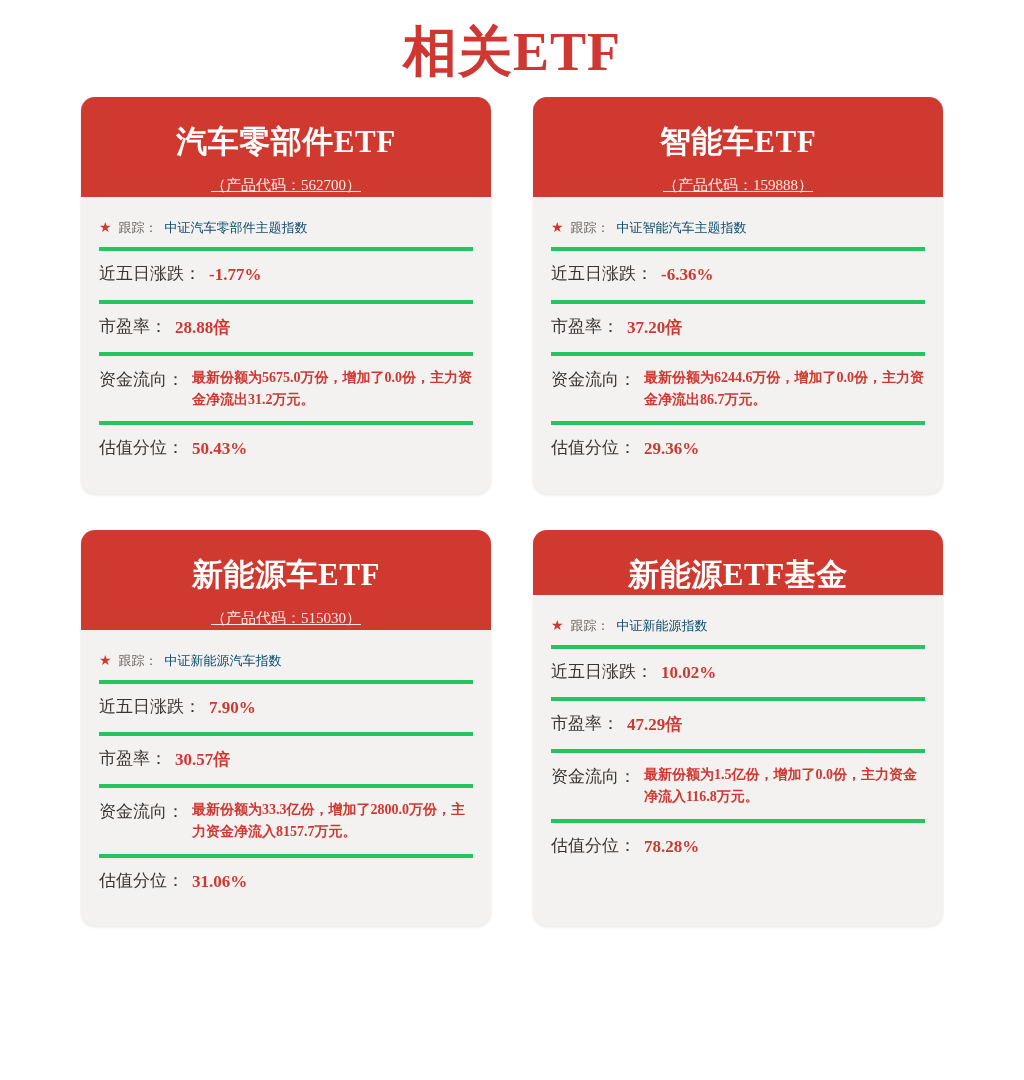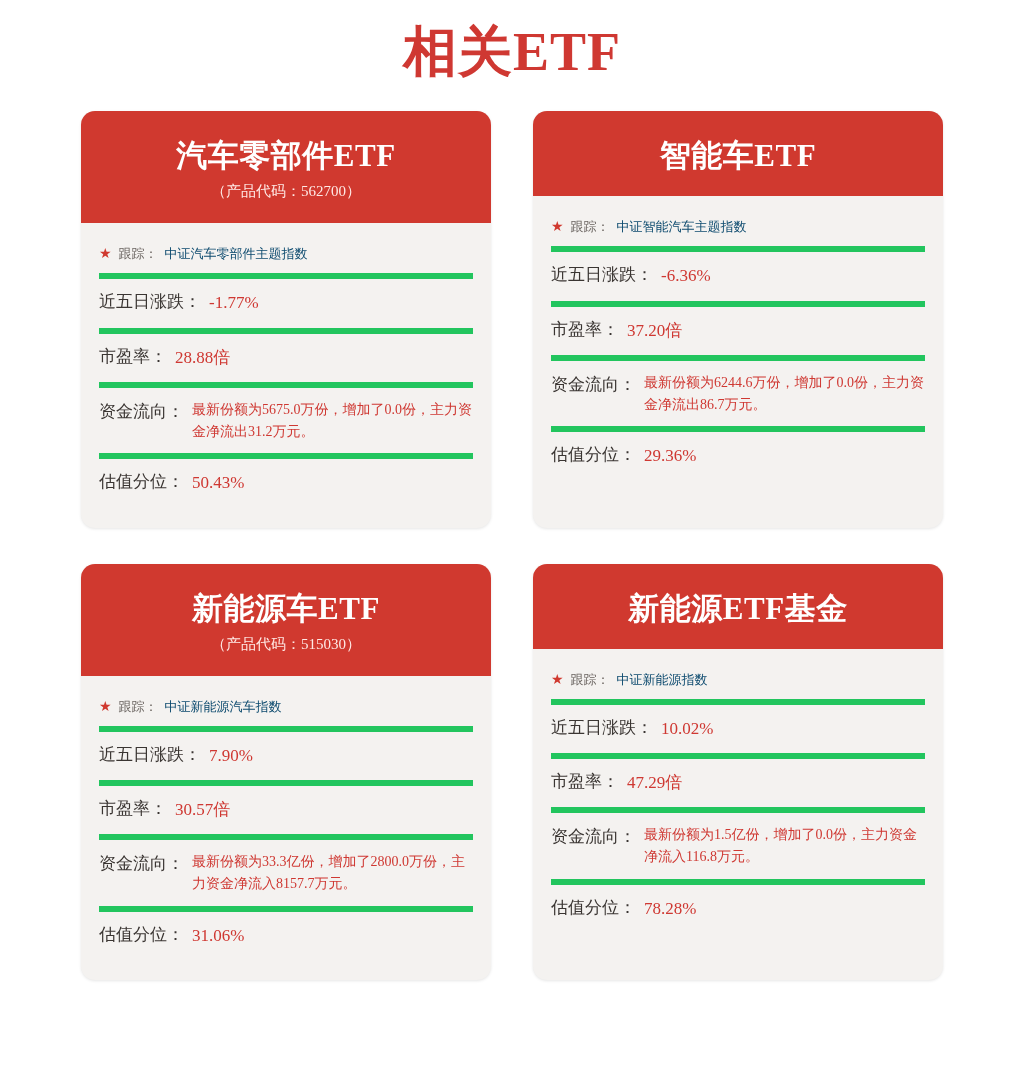--- a/index.html
+++ b/index.html
@@ -19,21 +19,21 @@
     position: relative;
     box-sizing: border-box;
   }
   .page-title {
     text-align: center;
     color: #cf3832;
     font-size: 54px;
     font-weight: bold;
     letter-spacing: 1px;
     padding-top: 16px;
-    padding-bottom: 22px;
+    padding-bottom: 8px;
     font-family: "Liberation Serif", serif;
   }
   .grid {
     display: grid;
     grid-template-columns: 410px 410px;
     column-gap: 42px;
     row-gap: 36px;
     justify-content: center;
     padding: 0 82px;
     box-sizing: border-box;
@@ -43,33 +43,34 @@
     overflow: hidden;
     background: #f4f2f0;
     box-shadow: 0 1px 3px rgba(0,0,0,0.10);
     display: flex;
     flex-direction: column;
   }
   .card-header {
     background: #d0392f;
     color: #ffffff;
     text-align: center;
-    padding: 26px 10px 22px 10px;
+    padding: 26px 10px 2px 10px;
   }
   .card-name {
     font-size: 31px;
     font-weight: bold;
     letter-spacing: 0.5px;
     line-height: 1.2;
   }
   .card-code {
     font-size: 15px;
-    margin-top: 8px;
+    margin-top: 16px;
     color: #ffe9e5;
     font-family: "Liberation Serif", serif;
+    text-decoration: underline;
   }
   .card-body {
     padding: 14px 18px 20px 18px;
     flex: 1 1 auto;
   }
   .track-row {
     display: flex;
     align-items: center;
     gap: 7px;
     padding: 8px 0 10px 0;
@@ -84,35 +85,35 @@
   .track-label {
     color: #6a6460;
   }
   .track-value {
     color: #0c4a6e;
   }
   .metric {
     display: flex;
     align-items: flex-start;
     padding: 11px 0;
-    border-top: 6px solid #22c55e;
+    border-top: 4px solid #22c55e;
     font-size: 17px;
   }
   .metric:first-of-type {
     border-top: 1px solid #e3dedb;
   }
   .metric-label {
     color: #3a3532;
     white-space: nowrap;
     flex: 0 0 auto;
     padding-right: 8px;
   }
   .metric-value {
     color: #cf3832;
-    font-weight: normal;
+    font-weight: bold;
     line-height: 1.55;
   }
   .metric.flow .metric-value {
     font-size: 14px;
   }
   .metric.flow .metric-label {
     padding-top: 1px;
   }
 </style>
 </head>
@@ -150,20 +151,21 @@
         <div class="metric">
           <span class="metric-label">估值分位：</span>
           <span class="metric-value">50.43%</span>
         </div>
       </div>
     </div>
 
     <div class="card">
       <div class="card-header">
         <div class="card-name">智能车ETF</div>
+        <div class="card-code">（产品代码：159888）</div>
       </div>
       <div class="card-body">
         <div class="track-row">
           <span class="star-icon">★</span>
           <span class="track-label">跟踪：</span>
           <span class="track-value">中证智能汽车主题指数</span>
         </div>
         <div class="metric">
           <span class="metric-label">近五日涨跌：</span>
           <span class="metric-value">-6.36%</span>

